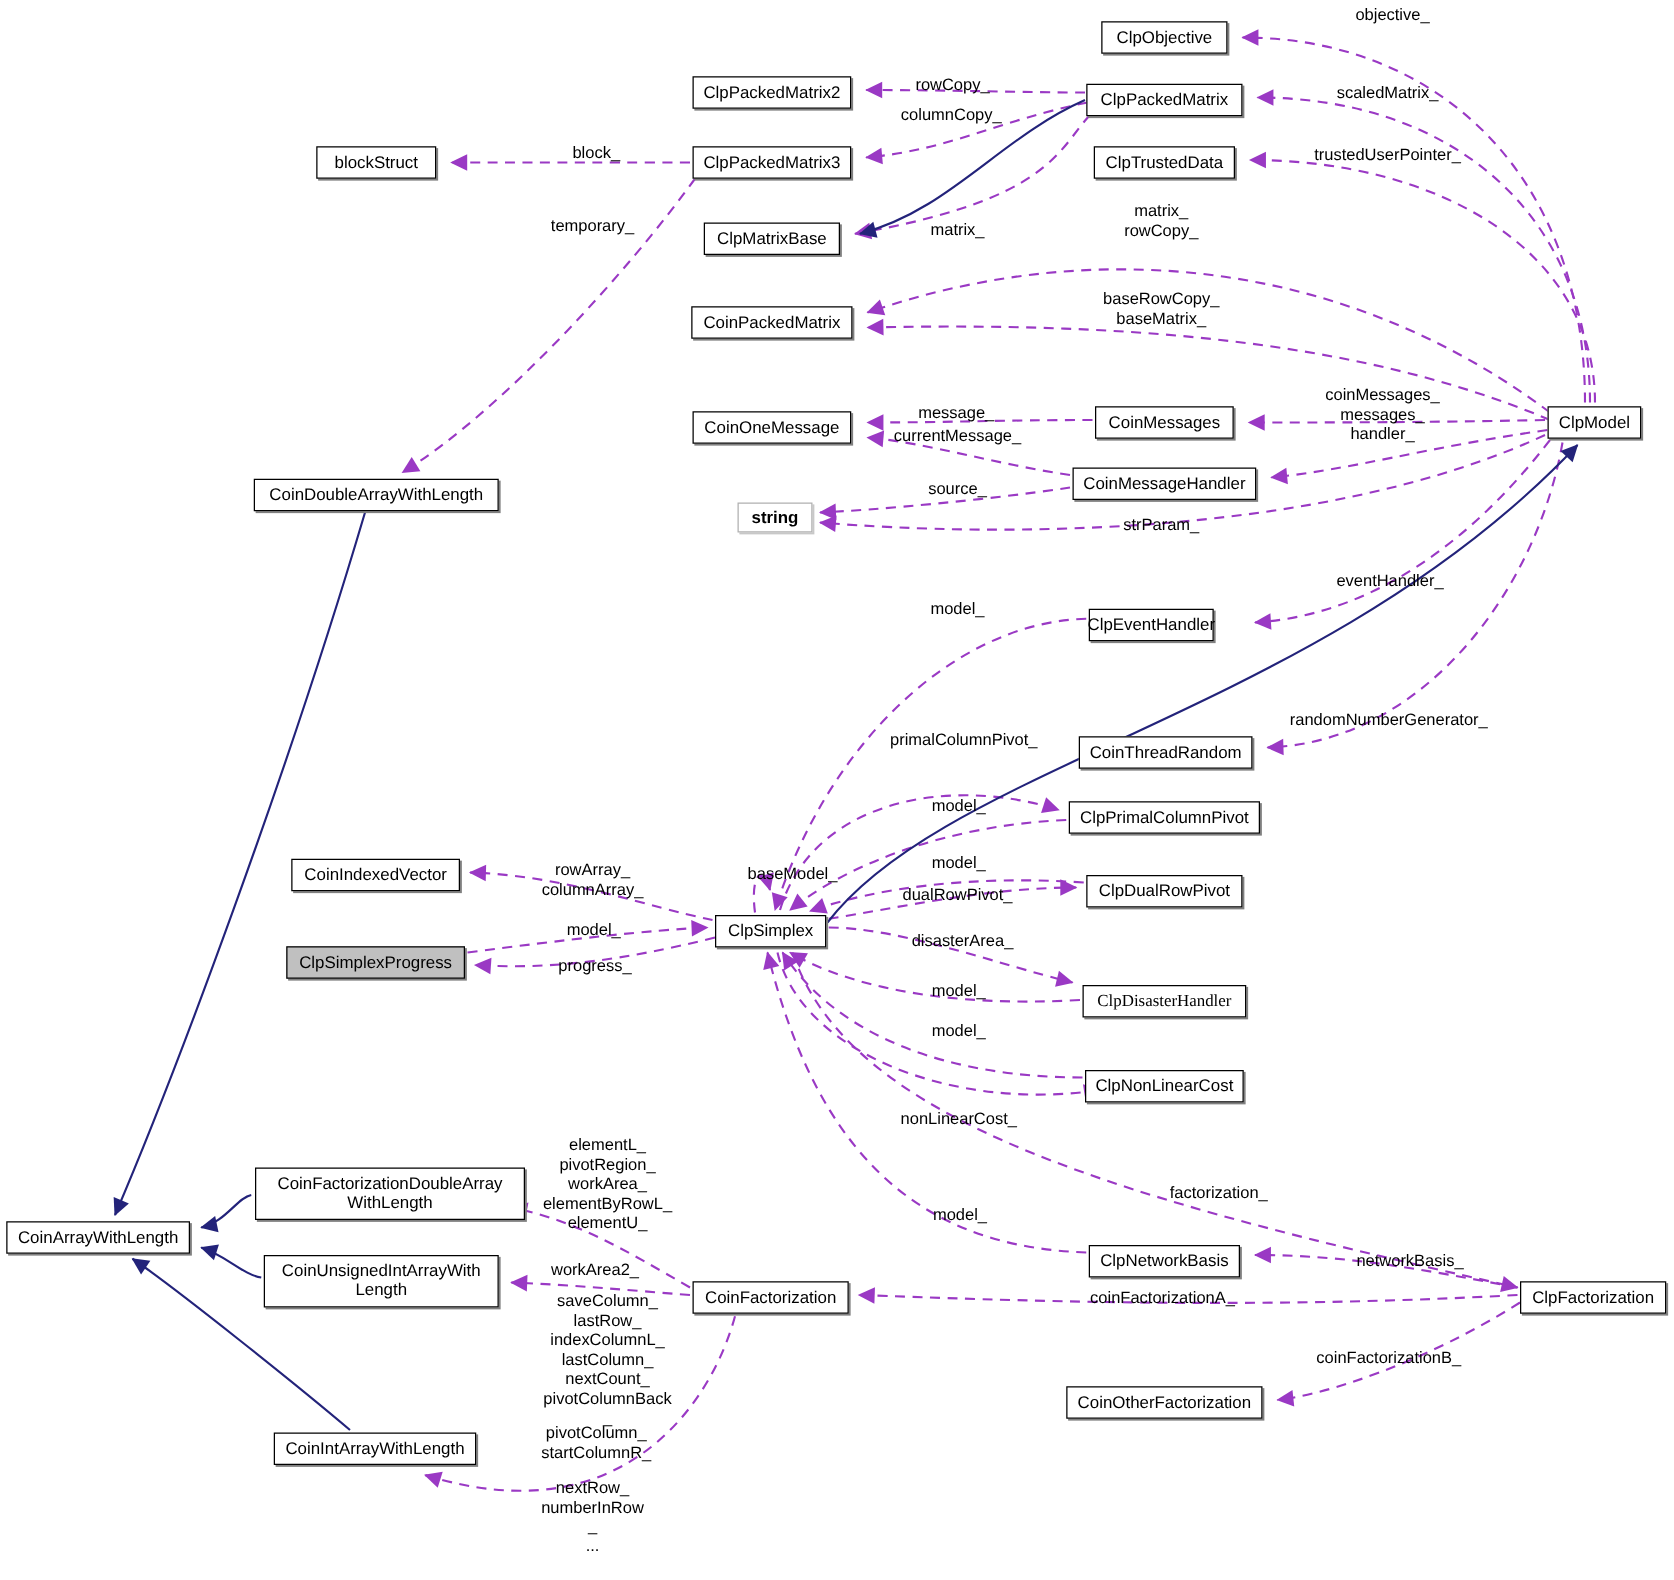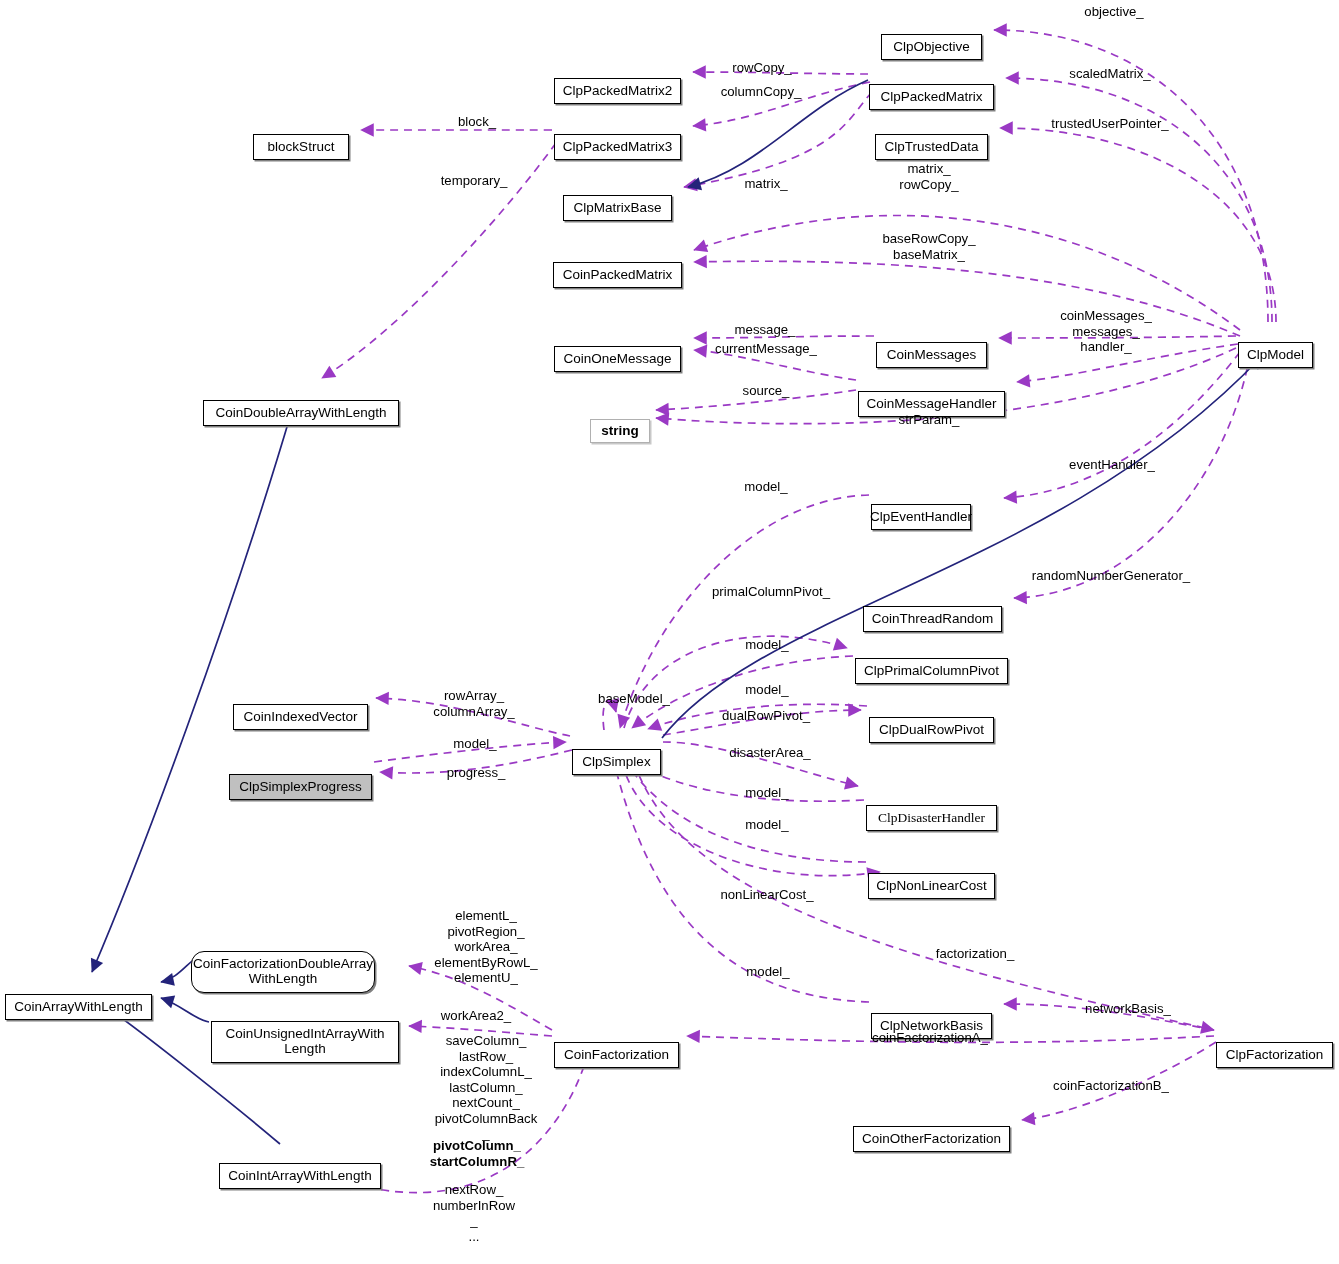--- a/index.html
+++ b/index.html
@@ -2,21 +2,21 @@
 <html><head>
 <meta charset="utf-8">
 <style>
   html,body{margin:0;padding:0;background:#ffffff;}
   #canvas{position:relative;width:1339px;height:1264px;background:#ffffff;
           font-family:"Liberation Sans","DejaVu Sans",sans-serif;overflow:hidden;}
   #edges{position:absolute;left:0;top:0;width:1339px;height:1264px;}
   .node{position:absolute;box-sizing:border-box;background:#ffffff;border:1px solid #000000;
         display:flex;align-items:center;justify-content:center;text-align:center;
         font-size:13.5px;color:#000000;line-height:1.08;padding:0 4px;
-        box-shadow:1.5px 1.5px 0 0 #808080;margin-top:17px;}
+        box-shadow:1.5px 1.5px 0 0 #808080;}
   .node.light{border:1px solid #b0b0b0;box-shadow:1.5px 1.5px 0 0 #c8c8c8;}
   .node.hl{background:#c0c0c0;}
   .elabel{position:absolute;font-size:13.2px;color:#000000;line-height:1.18;
           text-align:center;white-space:pre;transform:translateX(-50%);}
 </style>
 </head>
 <body>
 
 <div id="canvas">
 
@@ -143,21 +143,21 @@
       <div class="node" style="left: 203px; top: 383px; width: 196px; height: 26px;">CoinDoubleArrayWithLength</div>
       <div class="node" style="left: 871px; top: 487px; width: 100px; height: 26px;">ClpEventHandler</div>
       <div class="node" style="left: 863px; top: 589px; width: 139px; height: 26px;">CoinThreadRandom</div>
       <div class="node" style="left: 855px; top: 641px; width: 153px; height: 26px;">ClpPrimalColumnPivot</div>
       <div class="node" style="left: 233px; top: 687px; width: 135px; height: 26px;">CoinIndexedVector</div>
       <div class="node" style="left: 869px; top: 700px; width: 125px; height: 26px;">ClpDualRowPivot</div>
       <div class="node" style="left: 572px; top: 732px; width: 89px; height: 26px;">ClpSimplex</div>
       <div class="node hl" style="left: 229px; top: 757px; width: 143px; height: 26px;">ClpSimplexProgress</div>
       <div class="node" style="left: 866px; top: 788px; width: 131px; height: 26px; font-family: Liberation Serif, serif;">ClpDisasterHandler</div>
       <div class="node" style="left: 868px; top: 856px; width: 127px; height: 26px;">ClpNonLinearCost</div>
-      <div class="node" style="left: 191px; top: 934px; width: 184px; height: 42px; border-radius: 13px;">CoinFactorizationDoubleArray
+      <div class="node" style="left: 204px; top: 934px; width: 216px; height: 42px;">CoinFactorizationDoubleArray
 WithLength</div>
       <div class="node" style="left: 5px; top: 977px; width: 147px; height: 26px;">CoinArrayWithLength</div>
       <div class="node" style="left: 871px; top: 996px; width: 121px; height: 26px;">ClpNetworkBasis</div>
       <div class="node" style="left: 211px; top: 1004px; width: 188px; height: 42px;">CoinUnsignedIntArrayWith
 Length</div>
       <div class="node" style="left: 554px; top: 1025px; width: 125px; height: 26px;">CoinFactorization</div>
       <div class="node" style="left: 1216px; top: 1025px; width: 117px; height: 26px;">ClpFactorization</div>
       <div class="node" style="left: 853px; top: 1109px; width: 157px; height: 26px;">CoinOtherFactorization</div>
       <div class="node" style="left: 219px; top: 1146px; width: 162px; height: 26px;">CoinIntArrayWithLength</div>
     </div>
@@ -208,20 +208,20 @@
       <div class="elabel" style="left: 1114px; top: 1001px; padding-left: 28px;">networkBasis_</div>
       <div class="elabel" style="left: 486px; top: 1033px;">saveColumn_
 lastRow_
 indexColumnL_
 lastColumn_
 nextCount_
 pivotColumnBack
 _</div>
       <div class="elabel" style="left: 930px; top: 1030px;">coinFactorizationA_</div>
       <div class="elabel" style="left: 1111px; top: 1078px;">coinFactorizationB_</div>
-      <div class="elabel" style="left: 477px; top: 1138px; font-weight: bold;">pivotColumn_
+      <div class="elabel" style="left: 477px; top: 1138px;">pivotColumn_
 startColumnR_</div>
       <div class="elabel" style="left: 474px; top: 1182px;">nextRow_
 numberInRow
 _
 ...</div>
     </div>
 </div>
 
 </body></html>

